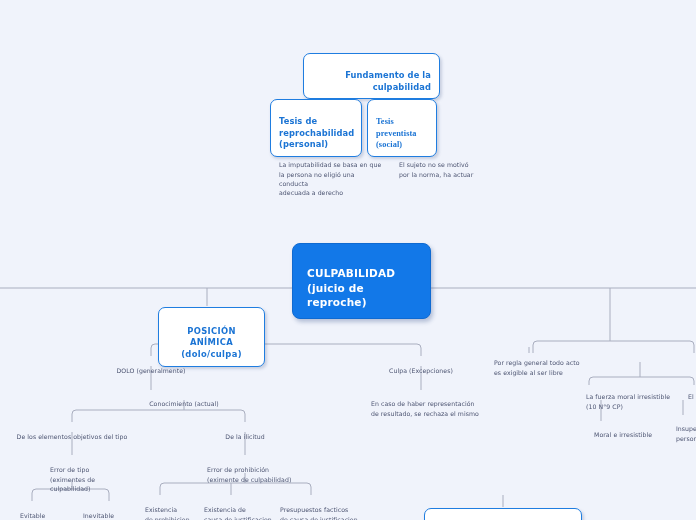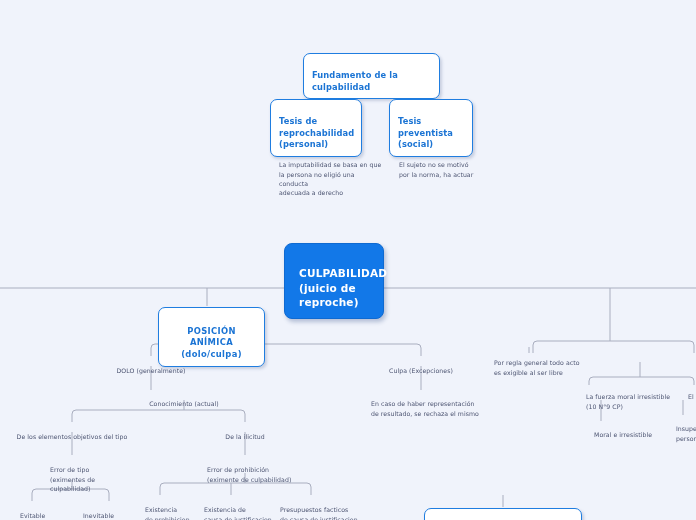--- a/index.html
+++ b/index.html
@@ -48,21 +48,21 @@
     border-radius: 8px;
     padding: 8px 14px;
     box-shadow: 2px 3px 4px rgba(40,70,130,0.30);
   }
   .node.center2 {
     font-size: 8.4px;
     letter-spacing: 0.35px;
     text-align: center;
     padding: 6px 9px;
   }
-  .node.heading { text-align: left; }
+  .node.heading { text-align: right; }
 
   
   .leaf {
     position: absolute;
     color: #4d5572;
     font-size: 6.2px;
     line-height: 1.5;
     white-space: pre-line;
     letter-spacing: 0.05px;
   }
@@ -126,26 +126,26 @@
 
   <div class="node heading" style="left:303px; top:53px; width:137px;">
     <span>Fundamento de la culpabilidad</span>
   </div>
 
   <div class="node" style="left:270px; top:99px; width:92px;">
     <span>Tesis de reprochabilidad
 (personal)</span>
   </div>
 
-  <div class="node" style="left:389px; top:99px; width:84px;">
+  <div class="node" style="left:367px; top:99px; width:70px;font-family:Liberation Serif, serif;">
     <span>Tesis preventista
 (social)</span>
   </div>
 
-  <div class="node center" style="left:284px; top:243px; width:100px;">
+  <div class="node center" style="left:292px; top:243px; width:139px;">
     <span>CULPABILIDAD
 (juicio de reproche)</span>
   </div>
 
   <div class="node center2" style="left:158px; top:307px; width:107px;">
     <span>POSICIÓN ANÍMICA
 (dolo/culpa)</span>
   </div>
 
   <div class="node center2" style="left:424px; top:508px; width:158px;">

